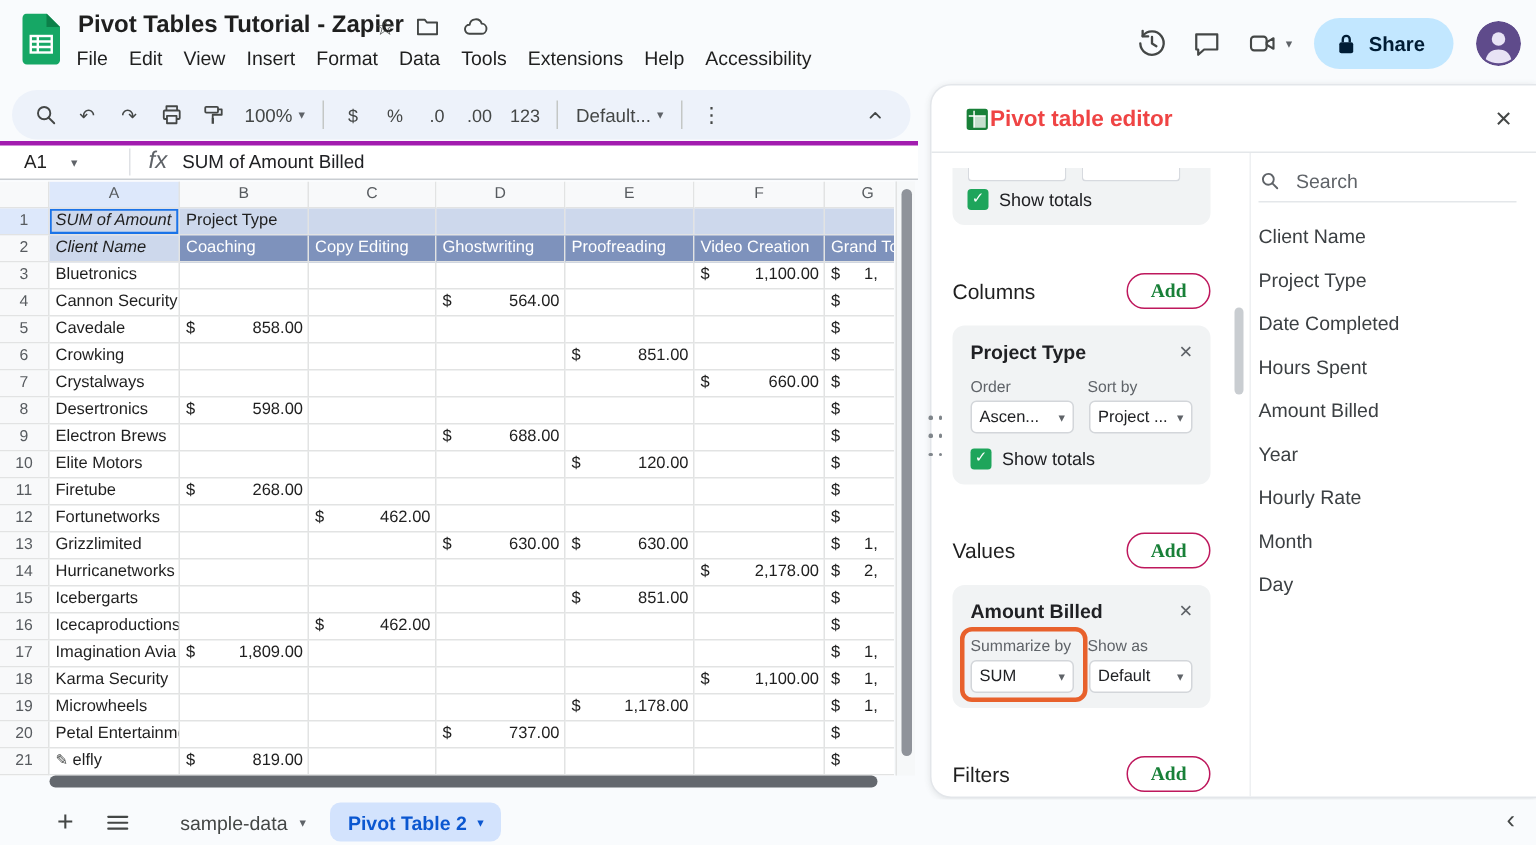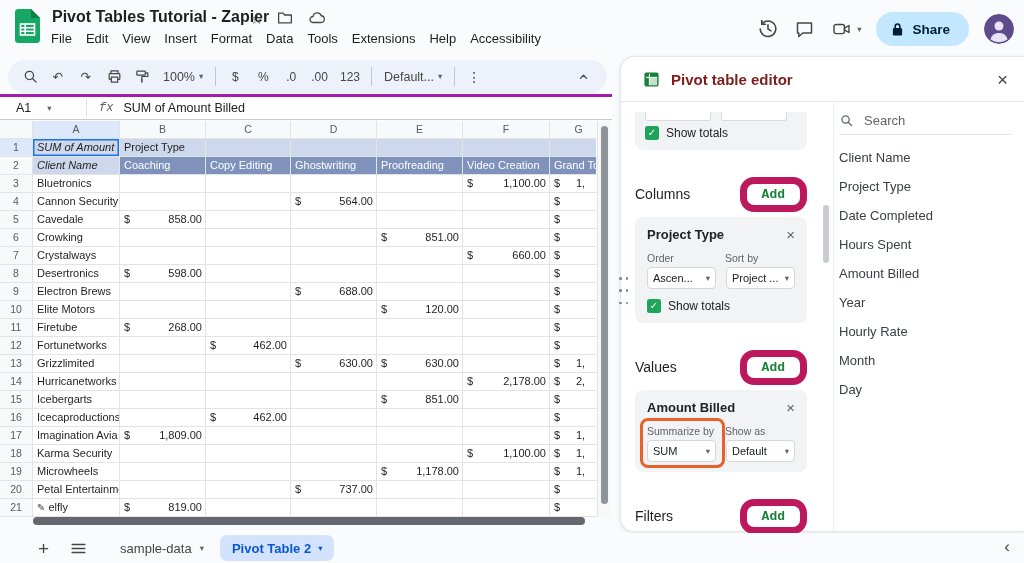--- a/index.html
+++ b/index.html
@@ -27,21 +27,21 @@
   .tb-txt{font-size:12px;padding:0 5px}
   .tb-sep{width:1px;height:19px;background:#c4c7c5;margin:0 5px}
   #tb-zoom,#tb-font{padding:0 6px}
   #tb-more{font-size:14px}
   #tb-collapse{margin-left:auto}
 
   
   #formulabar{position:absolute;left:0;top:94px;width:612px;height:26px;background:#fff;border-top:3px solid #a21caf;border-bottom:1px solid #c9cdd2;display:flex;align-items:center}
   #namebox{width:86px;display:flex;align-items:center;padding-left:16px;gap:16px;font-size:12.5px}
   .fb-sep{width:1px;height:18px;background:#dfe1e5}
-  #fx{font-family:Liberation Mono, monospace;font-style:italic;color:#5f6368;font-size:12px;margin:0 10px 0 12px}
+  #fx{font-family:Liberation Sans, sans-serif;font-style:italic;color:#5f6368;font-size:16px;margin:0 10px 0 12px}
   #fb-value{font-size:12.5px;color:#202124}
 
   
   #grid{position:absolute;left:0;top:121px;width:596px;height:396px;background:#fff;overflow:hidden}
   .grow{display:flex;height:18px}
   .cell{flex:none;border-right:1px solid #e2e3e3;border-bottom:1px solid #e2e3e3;overflow:hidden;white-space:nowrap;font-size:11px;line-height:17px;position:relative}
   .rh{width:33px;background:#f8f9fa;color:#575b5f;text-align:center;font-size:10.5px}
   .colh{background:#f8f9fa;color:#575b5f;text-align:center;font-size:10.5px}
   .hl{background:#dde8fb}
   .cA{width:87px}.cB{width:86px}.cC{width:85px}.cD{width:86px}.cE{width:86px}.cF{width:87px}.cG{width:58px}
@@ -55,34 +55,34 @@
   .a1sel{box-shadow:inset 0 0 0 1.5px #1a73e8}
   .pencil{color:#444746;font-size:10px;margin-right:3px}
 
   #vscroll{position:absolute;left:597px;top:121px;width:13px;height:396px;background:#f6f8f9;border-left:1px solid #e2e3e3}
   #vthumb{position:absolute;left:3px;top:5px;width:7px;height:378px;background:#8f939a;border-radius:4px}
   #hscroll{position:absolute;left:33px;top:517px;width:552px;height:8px;background:#64686e;border-radius:4px}
 
   
   #panel{position:absolute;left:620px;top:56px;width:404px;height:476px;background:#fff;border:1px solid #e3e6ea;border-right:none;border-radius:14px 0 0 14px;box-shadow:0 1px 4px rgba(60,64,67,.12)}
   #panel-header{height:45px;display:flex;align-items:center;padding:0 16px 0 22px;border-bottom:1px solid #e4e7ea}
-  #panel-title{font-size:15px;font-weight:600;color:#7f1d1d;margin-left:11px}
+  #panel-title{font-size:15px;font-weight:600;color:#ef4444;}
   #panel-close{margin-left:auto;font-size:19px;color:#444746;line-height:1}
   #editor-col{position:absolute;left:14px;top:46px;width:172px}
   .card{background:#f1f3f4;border-radius:8px;padding:10px 12px;position:relative}
   .card-partial{height:38px;border-radius:0 0 8px 8px;padding:0;margin-top:9px}
   .stub{position:absolute;top:0;height:9px;width:66px;background:#fff;border:1px solid #d7dadf;border-top:none;border-radius:0 0 3px 3px}
   .stub.s1{left:10px}.stub.s2{left:86px}
   .card-partial .chk-row{position:absolute;left:10px;top:14px;margin:0}
   .chk-row{display:flex;align-items:center;gap:7px;margin-top:10px}
   .chk{width:14px;height:14px;background:#1ea55b;border-radius:2.5px;color:#fff;font-size:10px;line-height:14px;text-align:center;flex:none}
   .chk-lbl{font-size:12px;color:#202124}
   .sec-row{display:flex;align-items:center;justify-content:space-between;height:26px;margin-top:31px}
   .sec-label{font-size:14px;font-weight:500;color:#1f1f1f}
-  .add-btn{background:#fff;border:7px solid #be185d;border-radius:14px;color:#188038;font-size:13px;font-weight:600;padding:3px 15px;font-family:Liberation Mono, monospace}
+  .add-btn{background:#fff;border:1px solid #be185d;border-radius:14px;color:#188038;font-size:13px;font-weight:600;padding:3px 15px;font-family:Liberation Serif, serif}
   .card-main{margin-top:10px}
   .card-title-row{display:flex;align-items:center;justify-content:space-between}
   .card-title{font-size:13px;font-weight:600;color:#202124}
   .card-x{font-size:15px;color:#5f6368;line-height:1}
   .lbl-row{display:flex;margin-top:10px;font-size:10.5px;color:#5f6368}
   .lbl-row span:first-child{width:78px;flex:none}
   .dd-row{display:flex;gap:10px;margin-top:3px}
   .dd{width:88px;height:22px;background:#fff;border:1px solid #d3d6da;border-radius:4px;display:flex;align-items:center;justify-content:space-between;padding:0 5px;font-size:11px;color:#202124}
   #highlight-box{position:absolute;left:5px;top:28px;width:85px;height:50px;border:3px solid #e8612c;border-radius:8px;pointer-events:none}
   #fields-divider{position:absolute;left:212px;top:45px;bottom:0;width:1px;background:#eef0f2}

